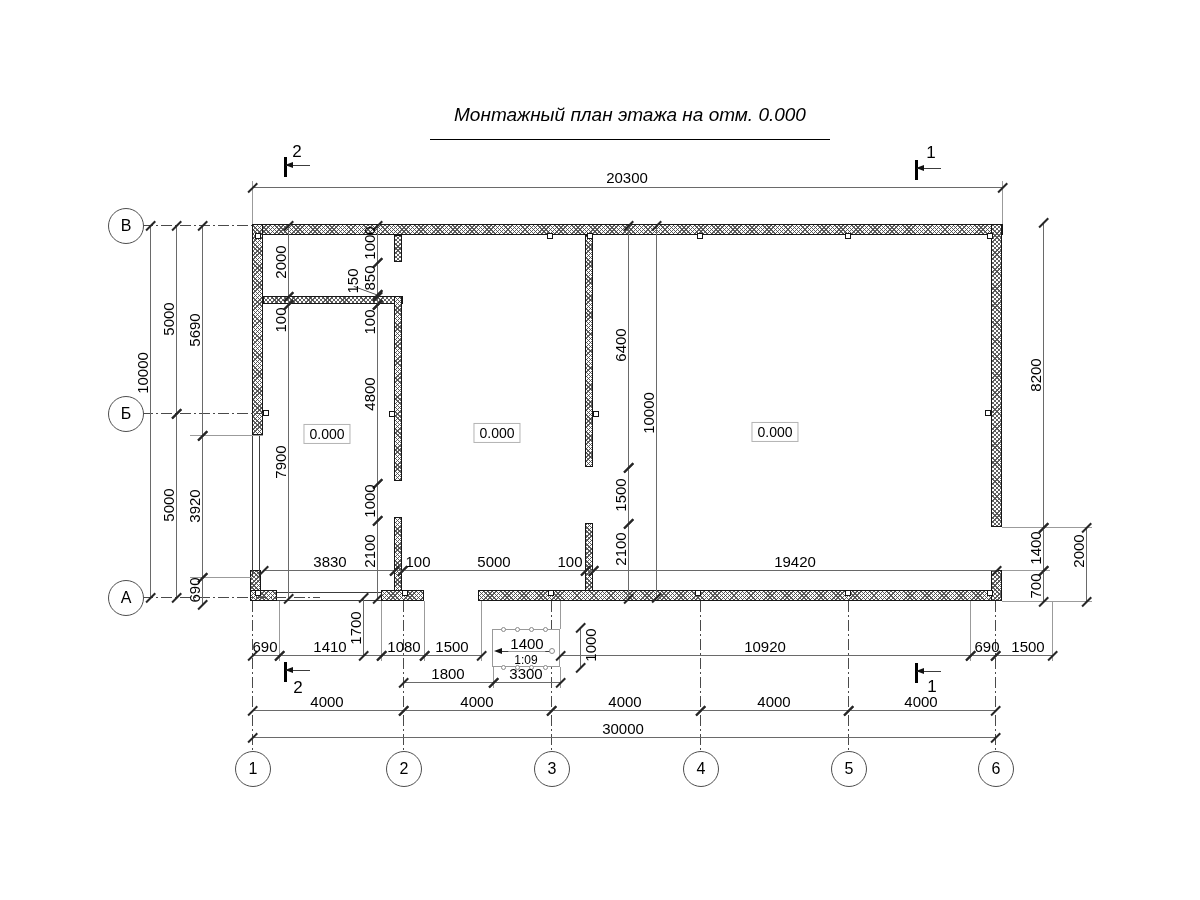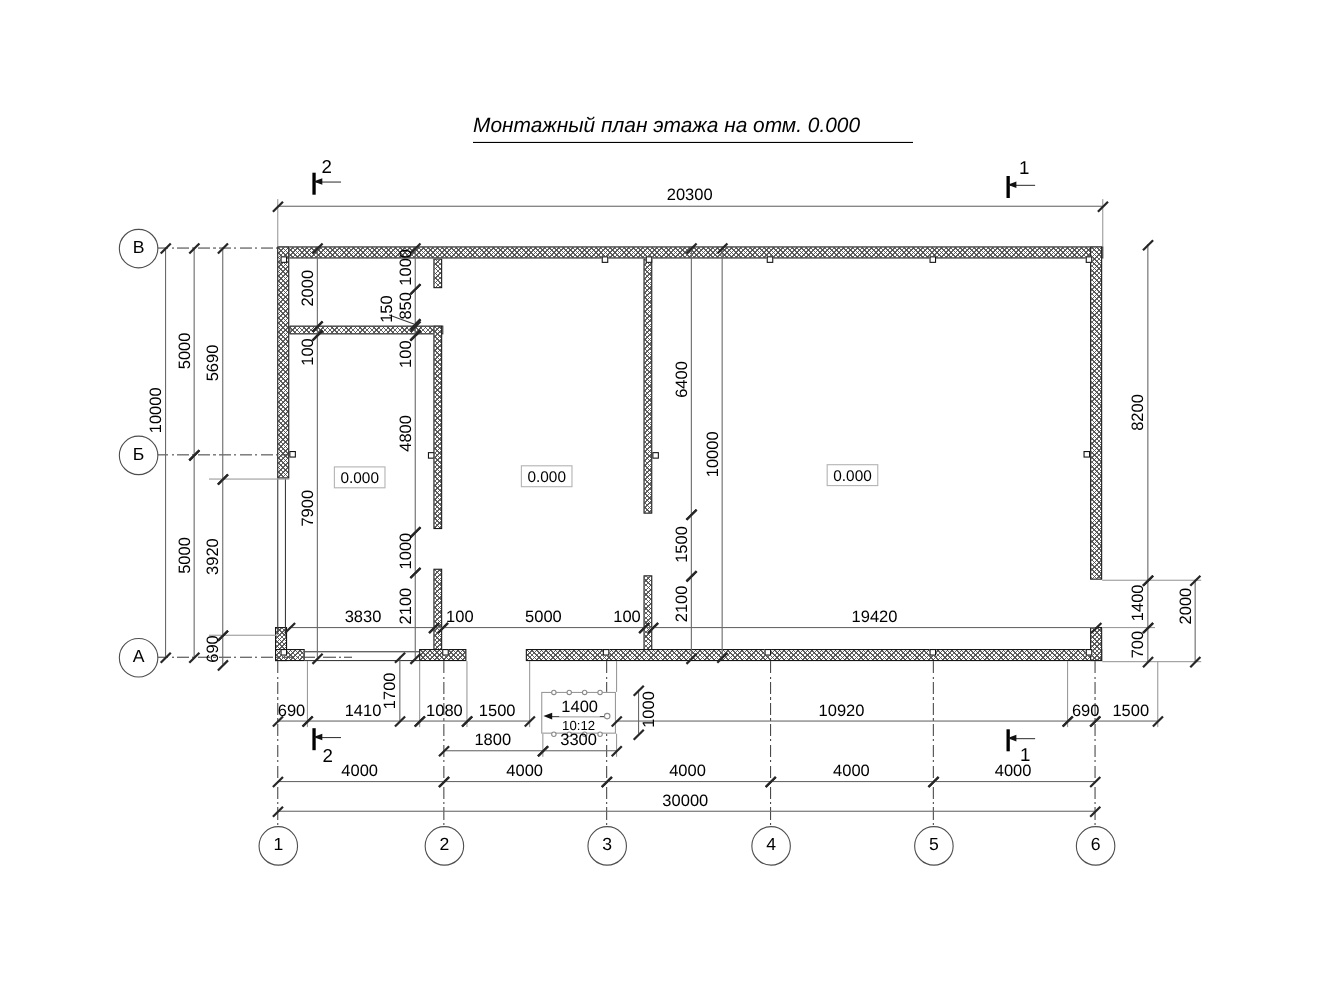--- a/index.html
+++ b/index.html
@@ -1,19 +1,19 @@
 <!DOCTYPE html>
 <html><head>
 <meta charset="utf-8">
 <style>
   html,body{margin:0;padding:0;background:#fff}
   #cv{position:relative;width:1200px;height:900px;background:#fff;overflow:hidden;
       font-family:"Liberation Sans",sans-serif;color:#000}
-  .title{position:absolute;left:430px;top:104px;width:400px;
-         font-style:italic;font-size:19px;border-bottom:1.5px solid #000;padding-bottom:3px}
+  .title{position:absolute;left:430px;top:104px;width:400px;text-align:center;
+         font-style:italic;font-size:19px;border-bottom:1.5px solid #000;padding-bottom:13px}
   .wall{position:absolute;box-sizing:border-box;border:1px solid #161616;
         background:
           repeating-linear-gradient(45deg,rgba(70,70,70,.85) 0 1px,transparent 1px 3px),
           repeating-linear-gradient(135deg,rgba(70,70,70,.85) 0 1px,transparent 1px 3px),#fff}
   .ln{position:absolute;background:#3c3c3c}
   .ext{position:absolute;background:#9b9b9b}
   .dl{position:absolute;background:#6a6a6a}
   .ddh{position:absolute;height:1px;
        background-image:repeating-linear-gradient(90deg,#4a4a4a 0 11px,transparent 11px 14px,#4a4a4a 14px 16px,transparent 16px 19px)}
   .ddv{position:absolute;width:1px;
@@ -116,21 +116,21 @@
   <div class="rampc" style="left:529px;top:627px"></div>
   <div class="rampc" style="left:543px;top:627px"></div>
   <div class="rampc" style="left:501px;top:665px"></div>
   <div class="rampc" style="left:515px;top:665px"></div>
   <div class="rampc" style="left:529px;top:665px"></div>
   <div class="rampc" style="left:543px;top:665px"></div>
   <div class="ln" style="left:498px;top:651px;width:54px;height:1px"></div>
   <div class="arrh" style="left:494px;top:648px"></div>
   <div class="rampc" style="left:549px;top:648px;width:6px;height:6px"></div>
   <span class="ramplen" style="left:527px;top:643px">1400</span>
-  <span class="rampslope" style="left:526px;top:660px">10:12</span>
+  <span class="rampslope" style="left:526px;top:660px">1:09</span>
 
 <div class="dl" style="left: 252px; top: 187px; width: 750px; height: 1px;"></div>
     <div class="tick" style="left: 246px; top: 187px;"></div>
     <div class="tick" style="left: 996px; top: 187px;"></div>
     <span class="dim-label" style="left: 627px; top: 177px;">20300</span>
     <div class="dl" style="left: 263px; top: 570px; width: 131px; height: 1px;"></div>
     <div class="tick" style="left: 257px; top: 570px;"></div>
     <div class="tick" style="left: 388px; top: 570px;"></div>
     <span class="dim-label" style="left: 330px; top: 561px;">3830</span>
     <div class="dl" style="left: 394px; top: 570px; width: 8px; height: 1px;"></div>

